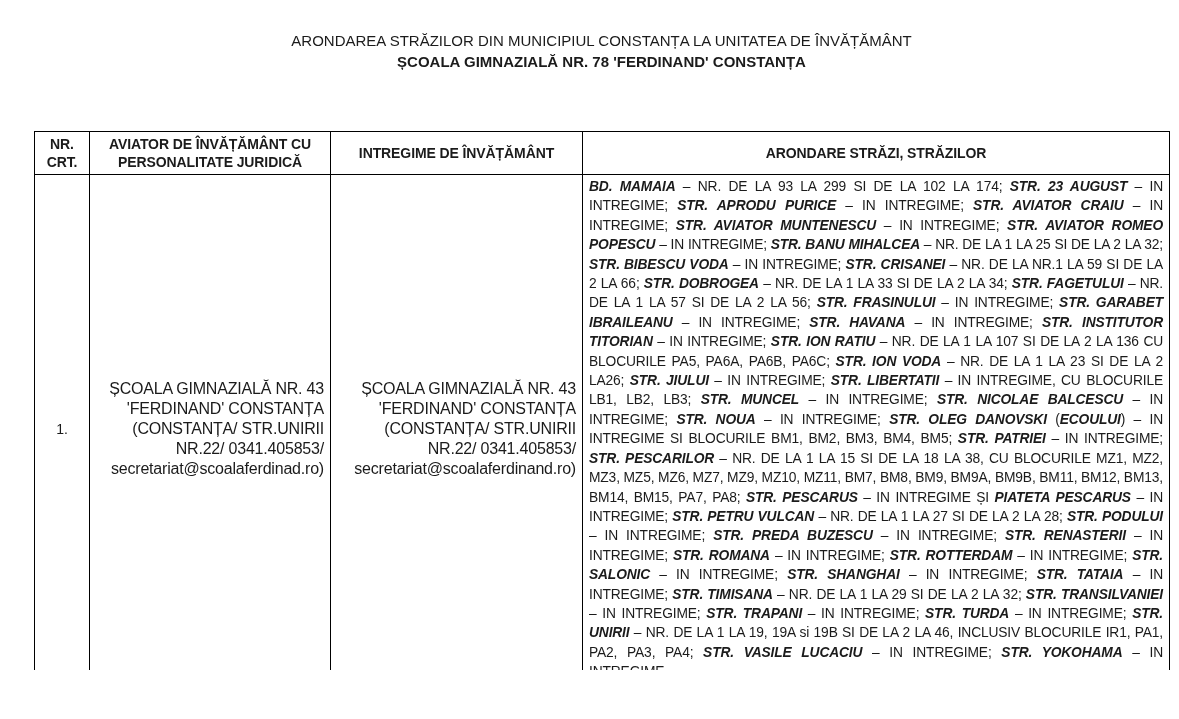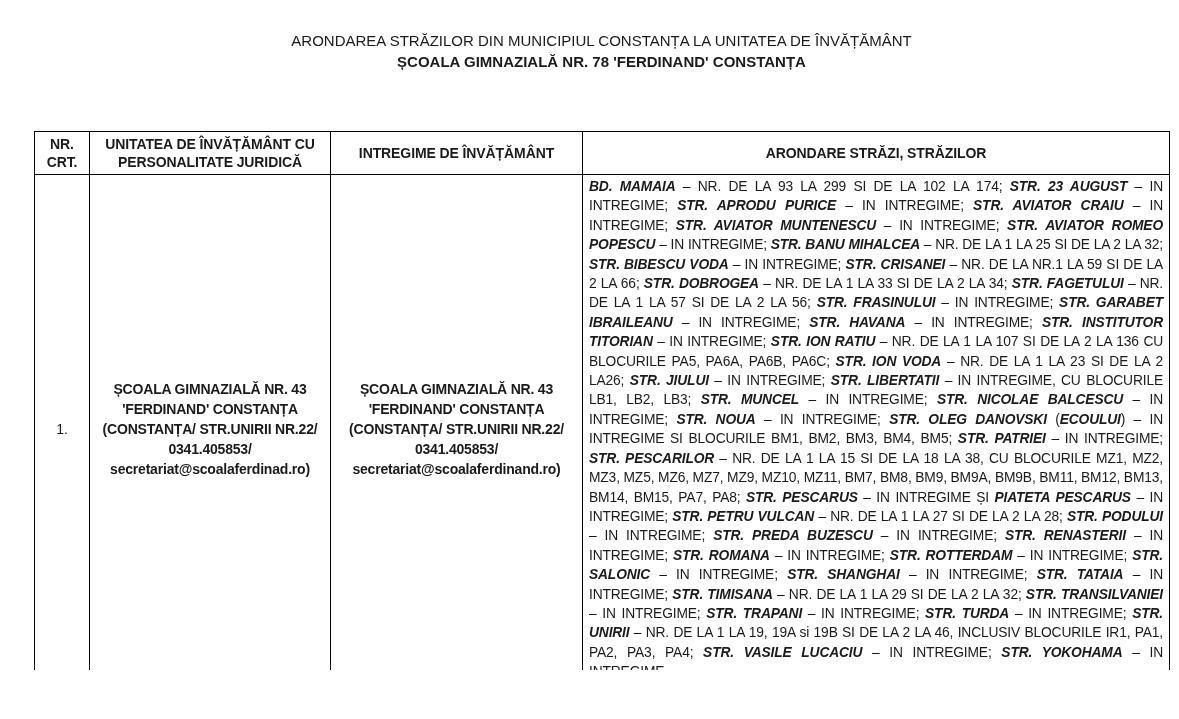--- a/index.html
+++ b/index.html
@@ -45,23 +45,23 @@
     line-height: 18px;
     height: 38px;
     letter-spacing: -0.1px;
   }
   td.cell-nr {
     text-align: center;
     font-size: 14px;
     font-weight: normal;
   }
   td.cell-unit {
-    text-align: center;
-    font-size: 14px;
-    font-weight: bold;
+    text-align: right;
+    font-size: 16px;
+    font-weight: normal;
     line-height: 20px;
     letter-spacing: -0.2px;
     padding: 2px 8px;
   }
   td.cell-arondare {
     vertical-align: top;
     text-align: justify;
     font-size: 13.8px;
     line-height: 19.4px;
     letter-spacing: -0.15px;
@@ -82,21 +82,21 @@
   <table class="arondare-table">
     <colgroup>
       <col style="width:55px">
       <col style="width:241px">
       <col style="width:252px">
       <col style="width:587px">
     </colgroup>
     <thead>
       <tr>
         <th class="hdr">NR. CRT.</th>
-        <th class="hdr">UNITATEA DE ÎNVĂȚĂMÂNT CU PERSONALITATE JURIDICĂ</th>
+        <th class="hdr">AVIATOR DE ÎNVĂȚĂMÂNT CU PERSONALITATE JURIDICĂ</th>
         <th class="hdr">INTREGIME DE ÎNVĂȚĂMÂNT</th>
         <th class="hdr">ARONDARE STRĂZI, STRĂZILOR</th>
       </tr>
     </thead>
     <tbody>
       <tr>
         <td class="cell-nr">1.</td>
         <td class="cell-unit">ȘCOALA GIMNAZIALĂ NR. 43 'FERDINAND' CONSTANȚA (CONSTANȚA/ STR.UNIRII NR.22/ 0341.405853/ secretariat@scoalaferdinad.ro)</td>
         <td class="cell-unit">ȘCOALA GIMNAZIALĂ NR. 43 'FERDINAND' CONSTANȚA (CONSTANȚA/ STR.UNIRII NR.22/ 0341.405853/ secretariat@scoalaferdinand.ro)</td>
         <td class="cell-arondare"><b>BD. MAMAIA</b><span> – NR. DE LA 93 LA 299 SI DE LA 102 LA 174; </span><b>STR. 23 AUGUST</b><span> – IN INTREGIME; </span><b>STR. APRODU PURICE</b><span> – IN INTREGIME; </span><b>STR. AVIATOR CRAIU</b><span> – IN INTREGIME; </span><b>STR. AVIATOR MUNTENESCU</b><span> – IN INTREGIME; </span><b>STR. AVIATOR ROMEO POPESCU</b><span> – IN INTREGIME; </span><b>STR. BANU MIHALCEA</b><span> – NR. DE LA 1 LA 25 SI DE LA 2 LA 32; </span><b>STR. BIBESCU VODA</b><span> – IN INTREGIME; </span><b>STR. CRISANEI</b><span> – NR. DE LA NR.1 LA 59 SI DE LA 2 LA 66; </span><b>STR. DOBROGEA</b><span> – NR. DE LA 1 LA 33 SI DE LA 2 LA 34; </span><b>STR. FAGETULUI</b><span> – NR. DE LA 1 LA 57 SI DE LA 2 LA 56; </span><b>STR. FRASINULUI</b><span> – IN INTREGIME; </span><b>STR. GARABET IBRAILEANU</b><span> – IN INTREGIME; </span><b>STR. HAVANA</b><span> – IN INTREGIME; </span><b>STR. INSTITUTOR TITORIAN</b><span> – IN INTREGIME; </span><b>STR. ION RATIU</b><span> – NR. DE LA 1 LA 107 SI DE LA 2 LA 136 CU BLOCURILE PA5, PA6A, PA6B, PA6C; </span><b>STR. ION VODA</b><span> – NR. DE LA 1 LA 23 SI DE LA 2 LA26; </span><b>STR. JIULUI</b><span> – IN INTREGIME; </span><b>STR. LIBERTATII</b><span> – IN INTREGIME, CU BLOCURILE LB1, LB2, LB3; </span><b>STR. MUNCEL</b><span> – IN INTREGIME; </span><b>STR. NICOLAE BALCESCU</b><span> – IN INTREGIME; </span><b>STR. NOUA</b><span> – IN INTREGIME; </span><b>STR. OLEG DANOVSKI</b><span> (</span><b>ECOULUI</b><span>) – IN INTREGIME SI BLOCURILE BM1, BM2, BM3, BM4, BM5; </span><b>STR. PATRIEI</b><span> – IN INTREGIME; </span><b>STR. PESCARILOR</b><span> – NR. DE LA 1 LA 15 SI DE LA 18 LA 38, CU BLOCURILE MZ1, MZ2, MZ3, MZ5, MZ6, MZ7, MZ9, MZ10, MZ11, BM7, BM8, BM9, BM9A, BM9B, BM11, BM12, BM13, BM14, BM15, PA7, PA8; </span><b>STR. PESCARUS</b><span> – IN INTREGIME ȘI </span><b>PIATETA PESCARUS</b><span> – IN INTREGIME; </span><b>STR. PETRU VULCAN</b><span> – NR. DE LA 1 LA 27 SI DE LA 2 LA 28; </span><b>STR. PODULUI</b><span> – IN INTREGIME; </span><b>STR. PREDA BUZESCU</b><span> – IN INTREGIME; </span><b>STR. RENASTERII</b><span> – IN INTREGIME; </span><b>STR. ROMANA</b><span> – IN INTREGIME; </span><b>STR. ROTTERDAM</b><span> – IN INTREGIME; </span><b>STR. SALONIC</b><span> – IN INTREGIME; </span><b>STR. SHANGHAI</b><span> – IN INTREGIME; </span><b>STR. TATAIA</b><span> – IN INTREGIME; </span><b>STR. TIMISANA</b><span> – NR. DE LA 1 LA 29 SI DE LA 2 LA 32; </span><b>STR. TRANSILVANIEI</b><span> – IN INTREGIME; </span><b>STR. TRAPANI</b><span> – IN INTREGIME; </span><b>STR. TURDA</b><span> – IN INTREGIME; </span><b>STR. UNIRII</b><span> – NR. DE LA 1 LA 19, 19A si 19B SI DE LA 2 LA 46, INCLUSIV BLOCURILE IR1, PA1, PA2, PA3, PA4; </span><b>STR. VASILE LUCACIU</b><span> – IN INTREGIME; </span><b>STR. YOKOHAMA</b><span> – IN INTREGIME</span></td>

